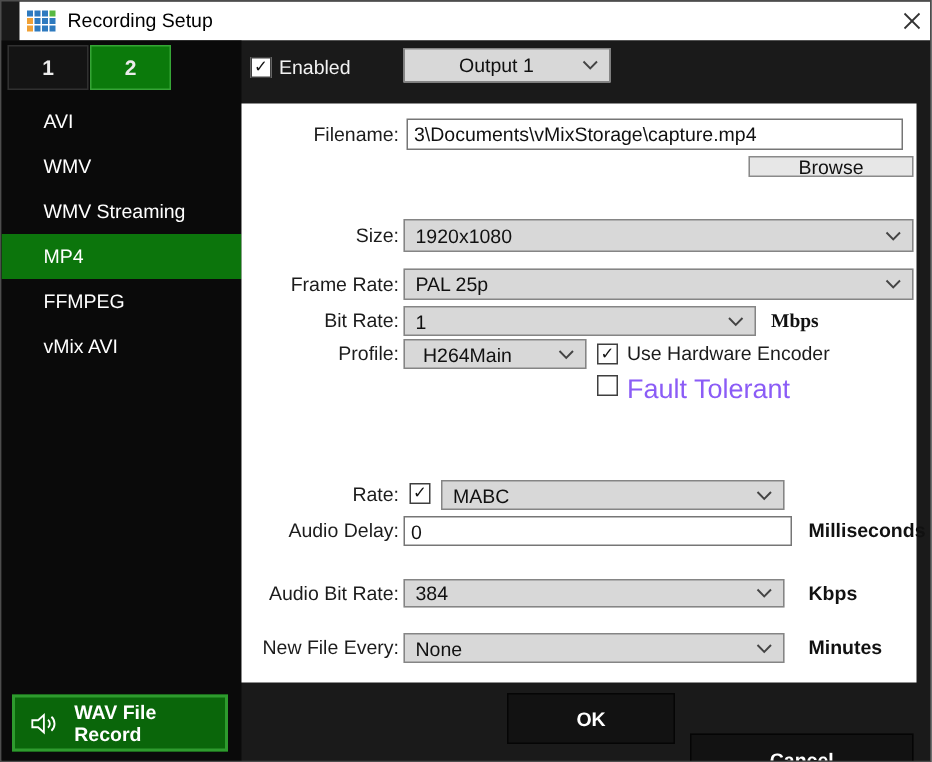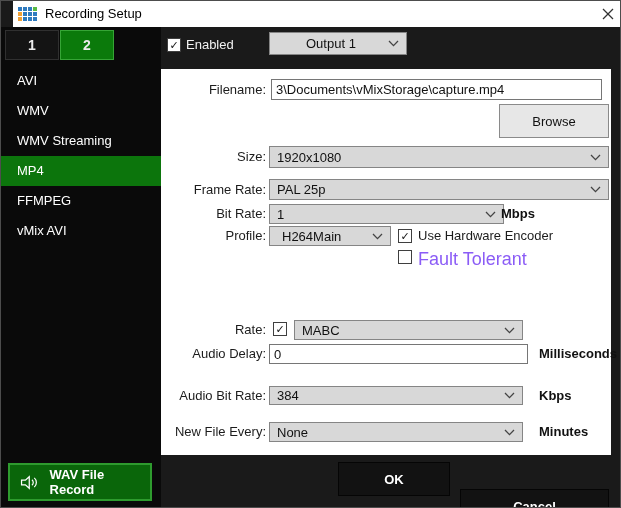--- a/index.html
+++ b/index.html
@@ -21,21 +21,21 @@
   
   .bodyarea { position:absolute; left:0; top:26px; width:100%; height:482px; background:#1a1a1a; }
 
   
   .sidebar { position:absolute; left:0; top:0; width:160px; height:482px; background:#0a0a0a; }
   .tab { position:absolute; top:3px; width:54px; height:30px; display:flex; align-items:center;
          justify-content:center; font-size:14px; font-weight:bold; color:#ececec; cursor:pointer; }
   .tab-1 { left:4px;  background:#141414; border:1px solid #303030; }
   .tab-2 { left:59px; background:#0b7a0b; border:1px solid #36a536; }
   .nav-item { position:absolute; left:0; width:160px; height:30px; line-height:30px;
-              padding-left:16px; font-size:13px; color:#ffffff; cursor:pointer; }
+              padding-left:28px; font-size:13px; color:#ffffff; cursor:pointer; }
   .nav-item.active { background:#0c750c; }
   .wav-btn { position:absolute; left:7px; top:436px; width:144px; height:38px;
              background:#0a660a; border:2px solid #2e9b2e; color:#fff; font-weight:bold;
              font-size:13px; display:flex; align-items:center; gap:11px; padding-left:10px;
              cursor:pointer; }
 
   
   .cb { background:#ffffff; border:1px solid #3f3f3f; display:flex; align-items:center;
         justify-content:center; font-size:11px; line-height:1; color:#111; cursor:pointer; }
   .enabled-cb { position:absolute; left:166px; top:11px; width:14px; height:14px; }
@@ -46,30 +46,30 @@
 
   
   .panel { position:absolute; left:160px; top:42px; width:450px; height:386px; background:#ffffff; }
   .lbl { position:absolute; left:0; width:105px; text-align:right; font-size:13px; color:#1c1c1c; }
   .suffix { position:absolute; font-size:13px; font-weight:600; color:#111; }
   .tinput { position:absolute; background:#fff; border:1px solid #767676; font-size:13px;
             color:#111; padding:0 4px; outline:none; font-family:"Liberation Sans",sans-serif; }
 
   .filename-lbl { top:10px; height:21px; line-height:21px; }
   .filename-input { left:110px; top:10px; width:331px; height:21px; }
-  .browse-btn { position:absolute; left:338px; top:35px; width:110px; height:34px;
+  .browse-btn { position:absolute; left:338px; top:35px; width:110px; height:14px;
                 background:#e7e7e7; border:1px solid #8a8a8a; font-size:13px; color:#111;
                 display:flex; align-items:center; justify-content:center; cursor:pointer; }
   .size-lbl { top:77px; height:22px; line-height:22px;text-align:right; }
   .size-combo { position:absolute; left:108px; top:77px; width:340px; height:22px; }
   .fr-lbl { top:110px; height:21px; line-height:21px; }
   .fr-combo { position:absolute; left:108px; top:110px; width:340px; height:21px; }
   .br-lbl { top:135px; height:20px; line-height:20px; }
   .br-combo { position:absolute; left:108px; top:135px; width:235px; height:20px; }
-  .br-suffix { left:340px; top:135px; height:20px; line-height:20px; }
+  .br-suffix { left:353px; top:135px; height:20px; line-height:20px;font-family:Liberation Serif, serif; }
   .prof-lbl { top:157px; height:20px; line-height:20px; }
   .prof-combo { position:absolute; left:108px; top:157px; width:122px; height:20px;padding-left:12px; }
   .hw-cb { position:absolute; left:237px; top:160px; width:14px; height:14px; }
   .hw-lbl { position:absolute; left:257px; top:159px; font-size:13px; color:#1c1c1c; cursor:pointer; }
   .ft-cb { position:absolute; left:237px; top:181px; width:14px; height:14px; }
   .ft-lbl { position:absolute; left:257px; top:180px; font-size:18px; color:#8b5cf6; cursor:pointer; }
   .audio-lbl { top:251px; height:20px; line-height:20px; }
   .audio-cb { position:absolute; left:112px; top:253px; width:14px; height:14px; }
   .audio-combo { position:absolute; left:133px; top:251px; width:229px; height:20px; }
   .delay-lbl { top:275px; height:20px; line-height:20px; }

